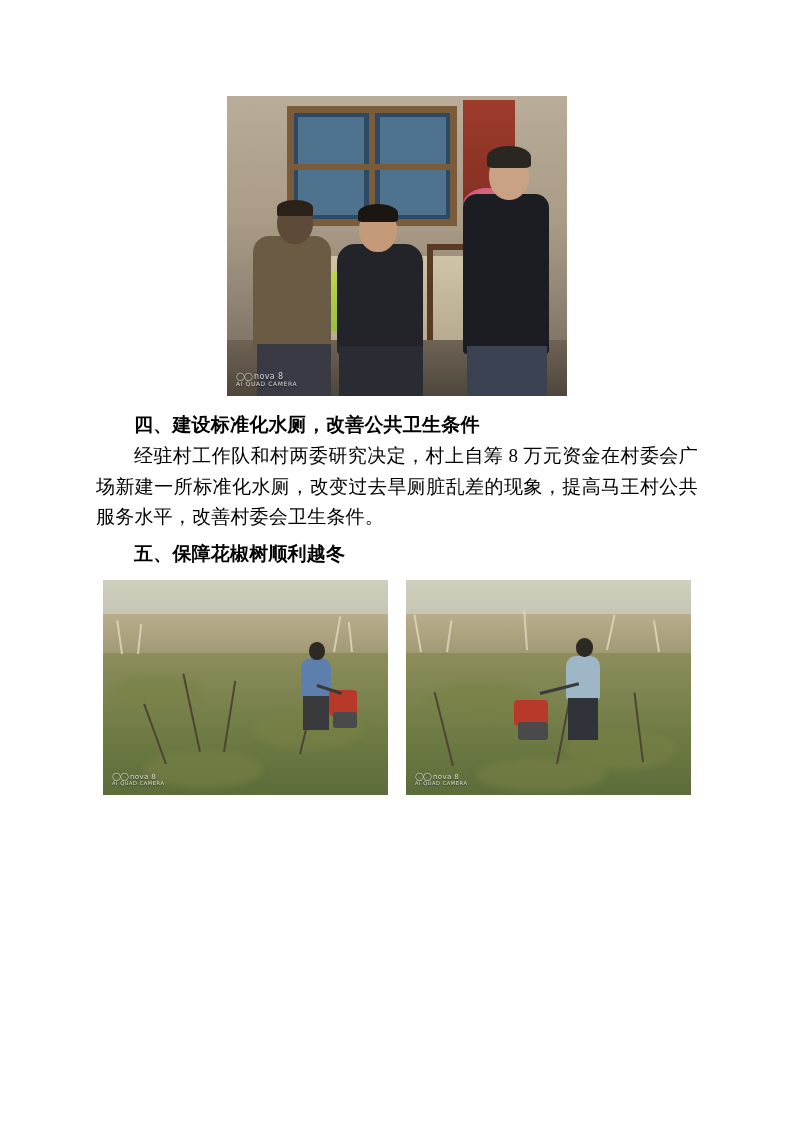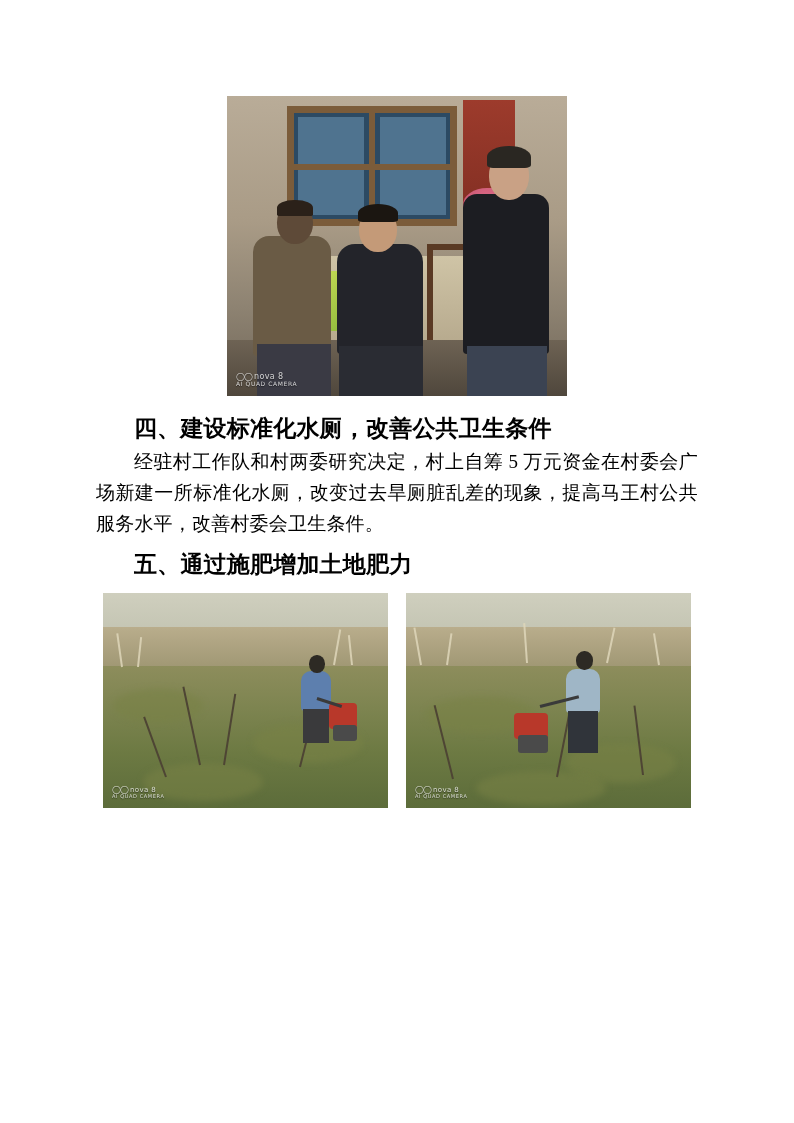--- a/index.html
+++ b/index.html
@@ -176,21 +176,21 @@
   }
   .w-body { position: absolute; background: #5d7fae; border-radius: 10px 10px 4px 4px; }
   .w-head { position: absolute; background: #2d2a24; border-radius: 48%; }
   .w-legs { position: absolute; background: #3a3a3c; }
   .tiller-body { position: absolute; background: #b8382a; border-radius: 4px; }
   .tiller-dark { position: absolute; background: #4a4a4a; border-radius: 3px; }
   .tiller-bar { position: absolute; background: #3a3a3a; height: 3px; transform-origin: left center; }
 
   
   .heading {
-    font-size: 23px;
+    font-size: 19px;
     font-weight: bold;
     line-height: 1.62;
     margin: 6px 0 0 0;
     text-indent: 38px;
     letter-spacing: 0.2px;
   }
   .para {
     font-size: 19px;
     line-height: 1.62;
     margin: 0;
@@ -238,23 +238,23 @@
       <div class="p-person p1-m3-hair"></div>
 
       <div class="wm">
         <div class="wm-top"><span class="rings">◯◯</span><span>nova 8</span></div>
         <div class="wm-bot">AI QUAD CAMERA</div>
       </div>
     </div>
   </div>
 
   <h2 class="heading">四、建设标准化水厕，改善公共卫生条件</h2>
-  <p class="para">经驻村工作队和村两委研究决定，村上自筹 5 万元资金在村委会广场新建一所标准化水厕，改变过去旱厕脏乱差的现象，提高马王村公共服务水平，改善村委会卫生条件。</p>
-
-  <h2 class="heading">五、通过施肥增加土地肥力</h2>
+  <p class="para">经驻村工作队和村两委研究决定，村上自筹 8 万元资金在村委会广场新建一所标准化水厕，改变过去旱厕脏乱差的现象，提高马王村公共服务水平，改善村委会卫生条件。</p>
+
+  <h2 class="heading">五、保障花椒树顺利越冬</h2>
 
   <div class="photo-pair">
 
     <div class="photo photo-small">
       <div class="fld-sky"></div>
       <div class="fld-ridge"></div>
       <div class="fld-grass"></div>
 
       <div class="fld-patch" style="left:10px;top:96px;width:90px;height:34px;"></div>
       <div class="fld-patch" style="left:150px;top:130px;width:110px;height:40px;"></div>

